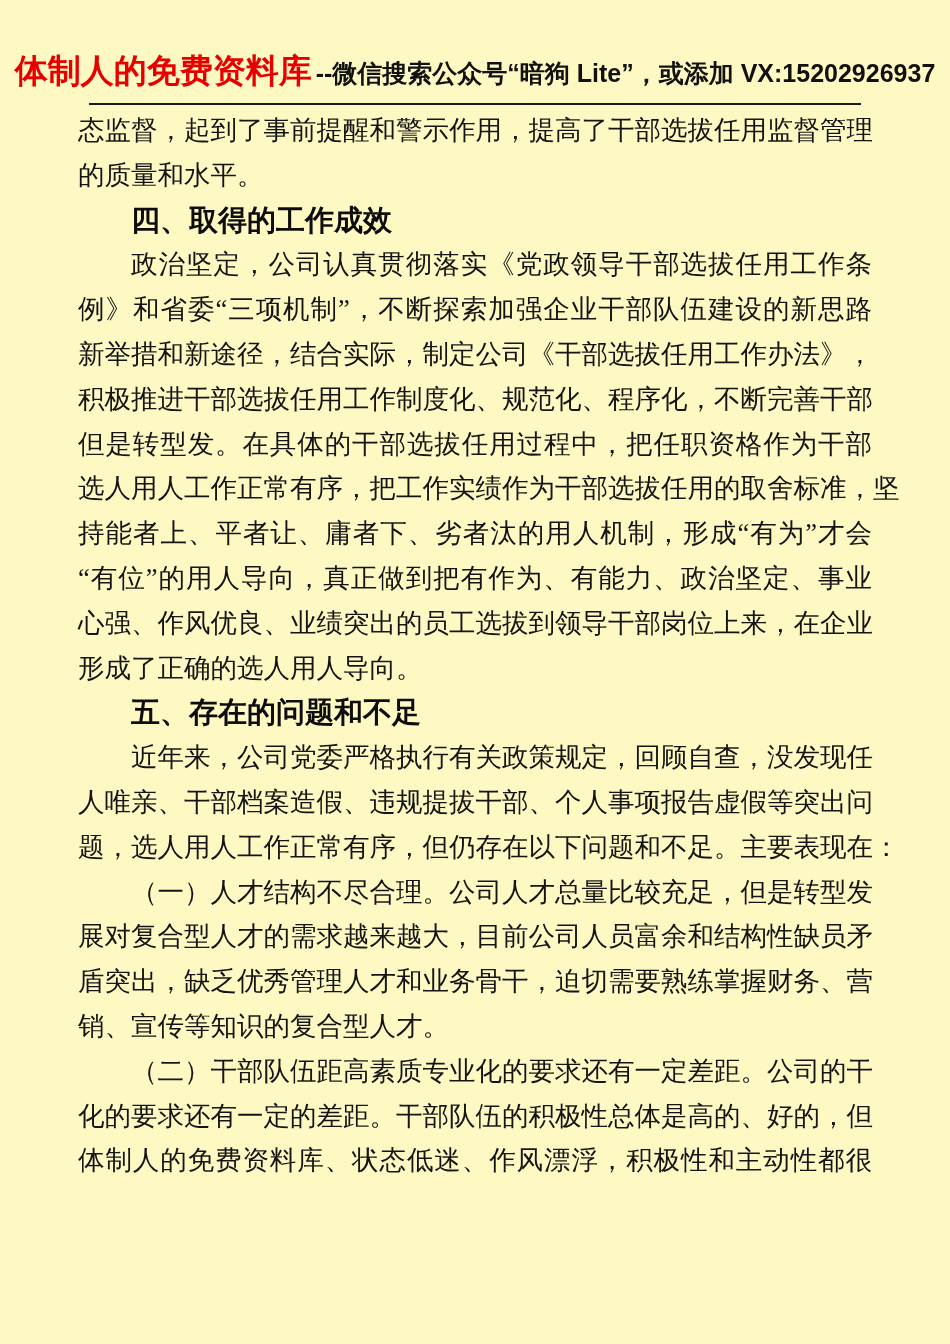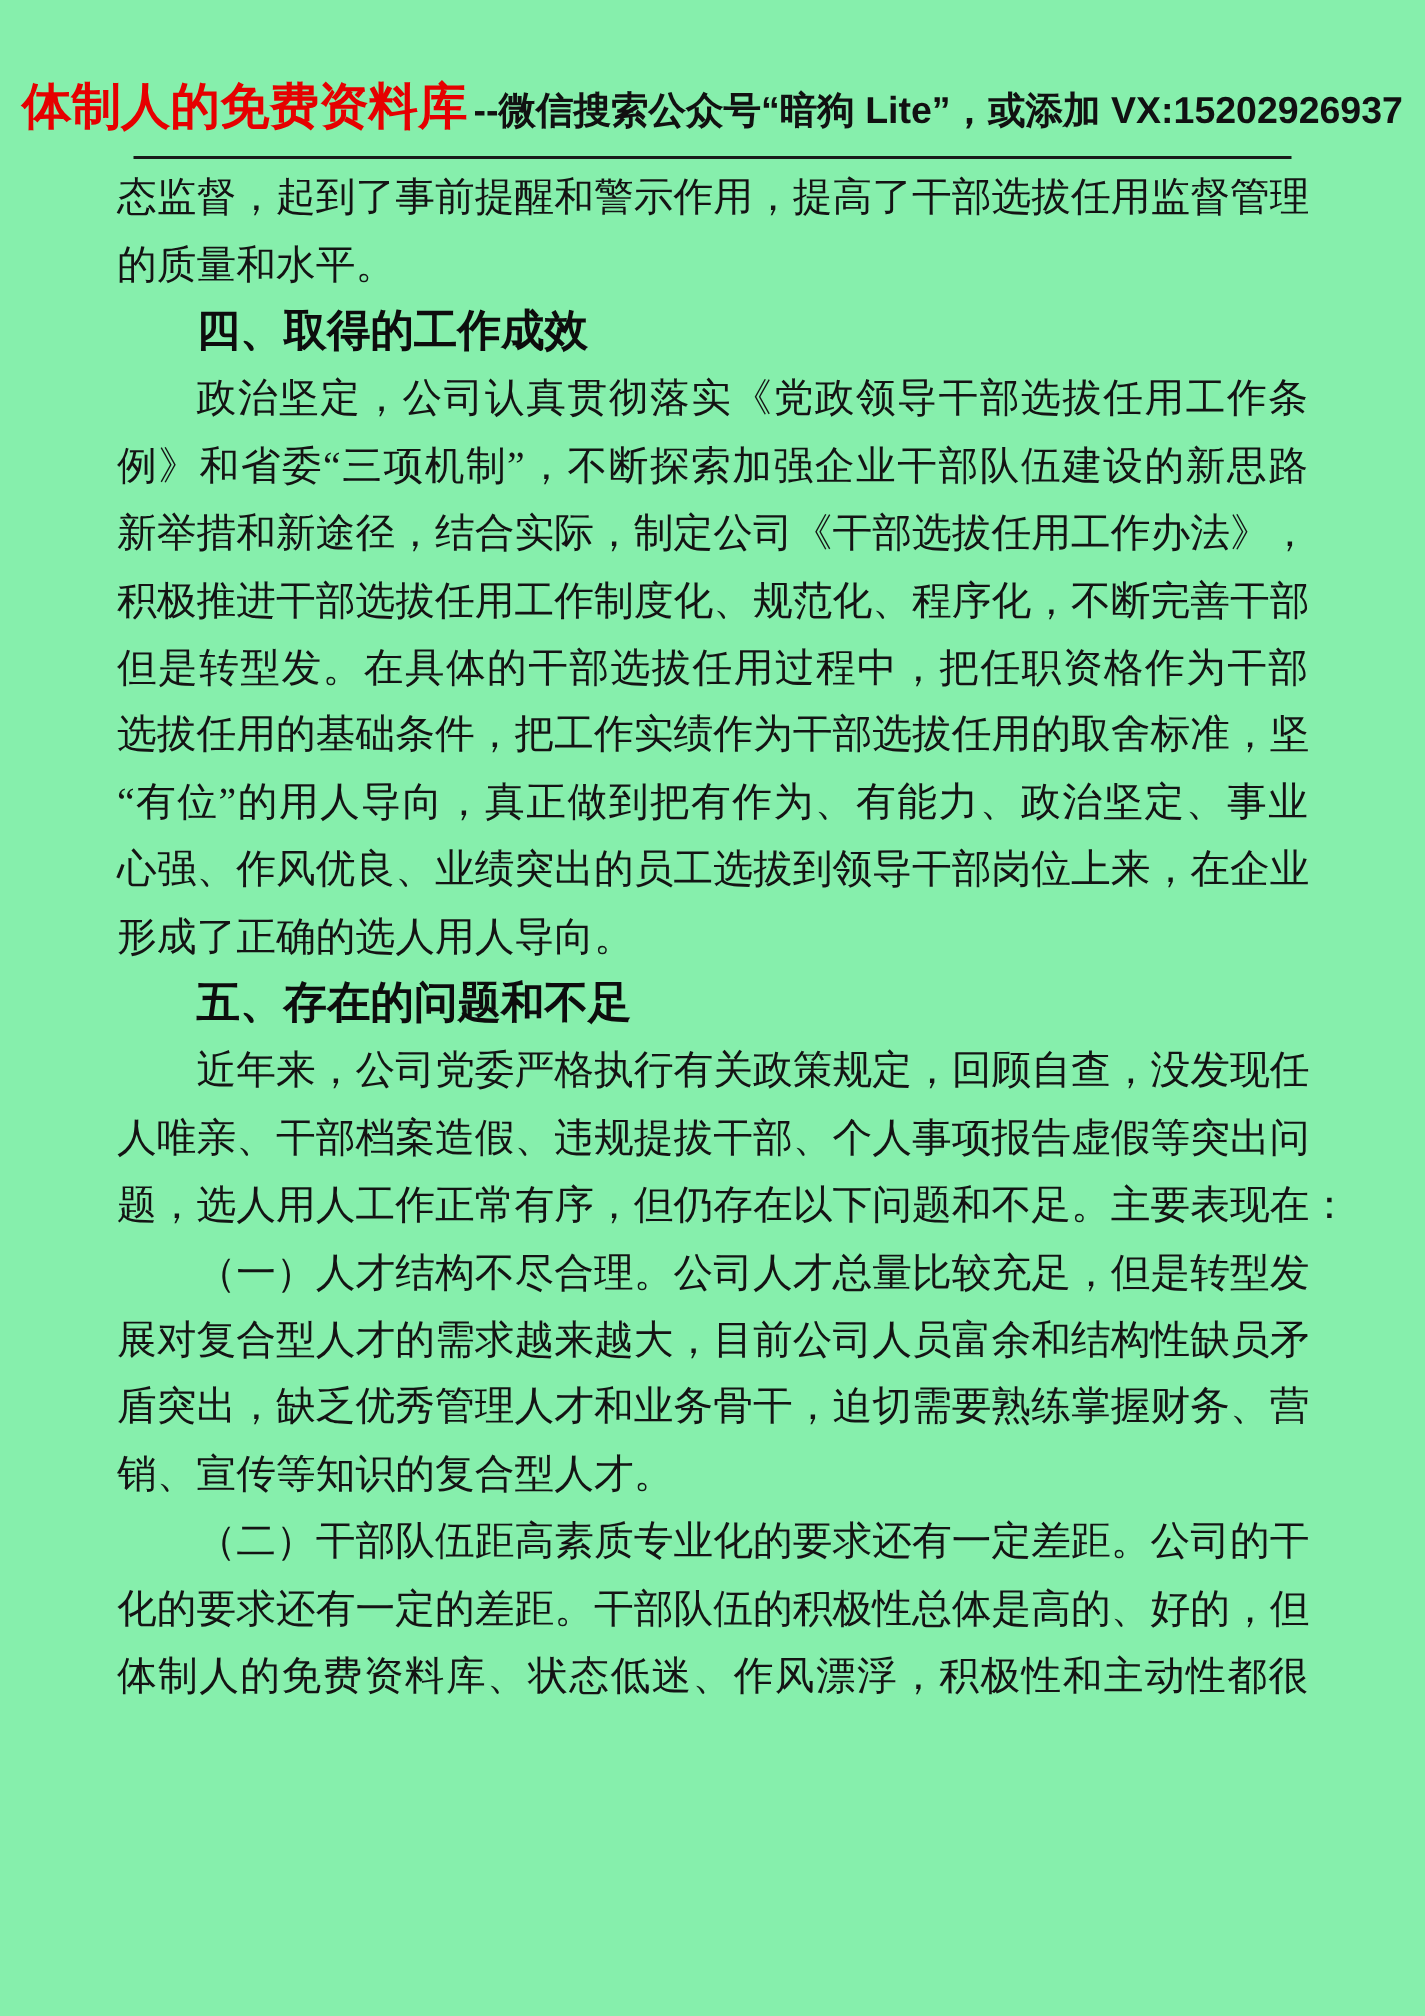--- a/index.html
+++ b/index.html
@@ -2,21 +2,21 @@
 <html lang="zh"><head>
 <meta charset="utf-8">
 <style>
   html, body { margin: 0; padding: 0; }
   body { background: #ffffff; }
   .page {
     position: relative;
     width: 950px;
     height: 1344px;
     margin: 0 auto;
-    background: #86efac;
+    background: #fef9c3;
     overflow: hidden;
     font-family: "Liberation Serif", "DejaVu Serif", serif;
     color: #141414;
   }
   .header {
     text-align: center;
     padding-top: 50px;
     white-space: nowrap;
     line-height: 42px;
   }
@@ -77,21 +77,22 @@
 
   <div class="doc">
       <div class="line">态监督，起到了事前提醒和警示作用，提高了干部选拔任用监督管理</div>
       <div class="line short">的质量和水平。</div>
       <div class="heading">四、取得的工作成效</div>
       <div class="line indent">政治坚定，公司认真贯彻落实《党政领导干部选拔任用工作条</div>
       <div class="line">例》和省委“三项机制”，不断探索加强企业干部队伍建设的新思路</div>
       <div class="line">新举措和新途径，结合实际，制定公司《干部选拔任用工作办法》，</div>
       <div class="line">积极推进干部选拔任用工作制度化、规范化、程序化，不断完善干部</div>
       <div class="line">但是转型发。在具体的干部选拔任用过程中，把任职资格作为干部</div>
-      <div class="line">选拔任用的基础条件，把工作实绩作为干部选拔任用的取舍标准，坚</div>
+      <div class="line">选人用人工作正常有序，把工作实绩作为干部选拔任用的取舍标准，坚</div>
+      <div class="line">持能者上、平者让、庸者下、劣者汰的用人机制，形成“有为”才会</div>
       <div class="line">“有位”的用人导向，真正做到把有作为、有能力、政治坚定、事业</div>
       <div class="line">心强、作风优良、业绩突出的员工选拔到领导干部岗位上来，在企业</div>
       <div class="line short">形成了正确的选人用人导向。</div>
       <div class="heading">五、存在的问题和不足</div>
       <div class="line indent">近年来，公司党委严格执行有关政策规定，回顾自查，没发现任</div>
       <div class="line">人唯亲、干部档案造假、违规提拔干部、个人事项报告虚假等突出问</div>
       <div class="line">题，选人用人工作正常有序，但仍存在以下问题和不足。主要表现在：</div>
       <div class="line indent">（一）人才结构不尽合理。公司人才总量比较充足，但是转型发</div>
       <div class="line">展对复合型人才的需求越来越大，目前公司人员富余和结构性缺员矛</div>
       <div class="line">盾突出，缺乏优秀管理人才和业务骨干，迫切需要熟练掌握财务、营</div>

